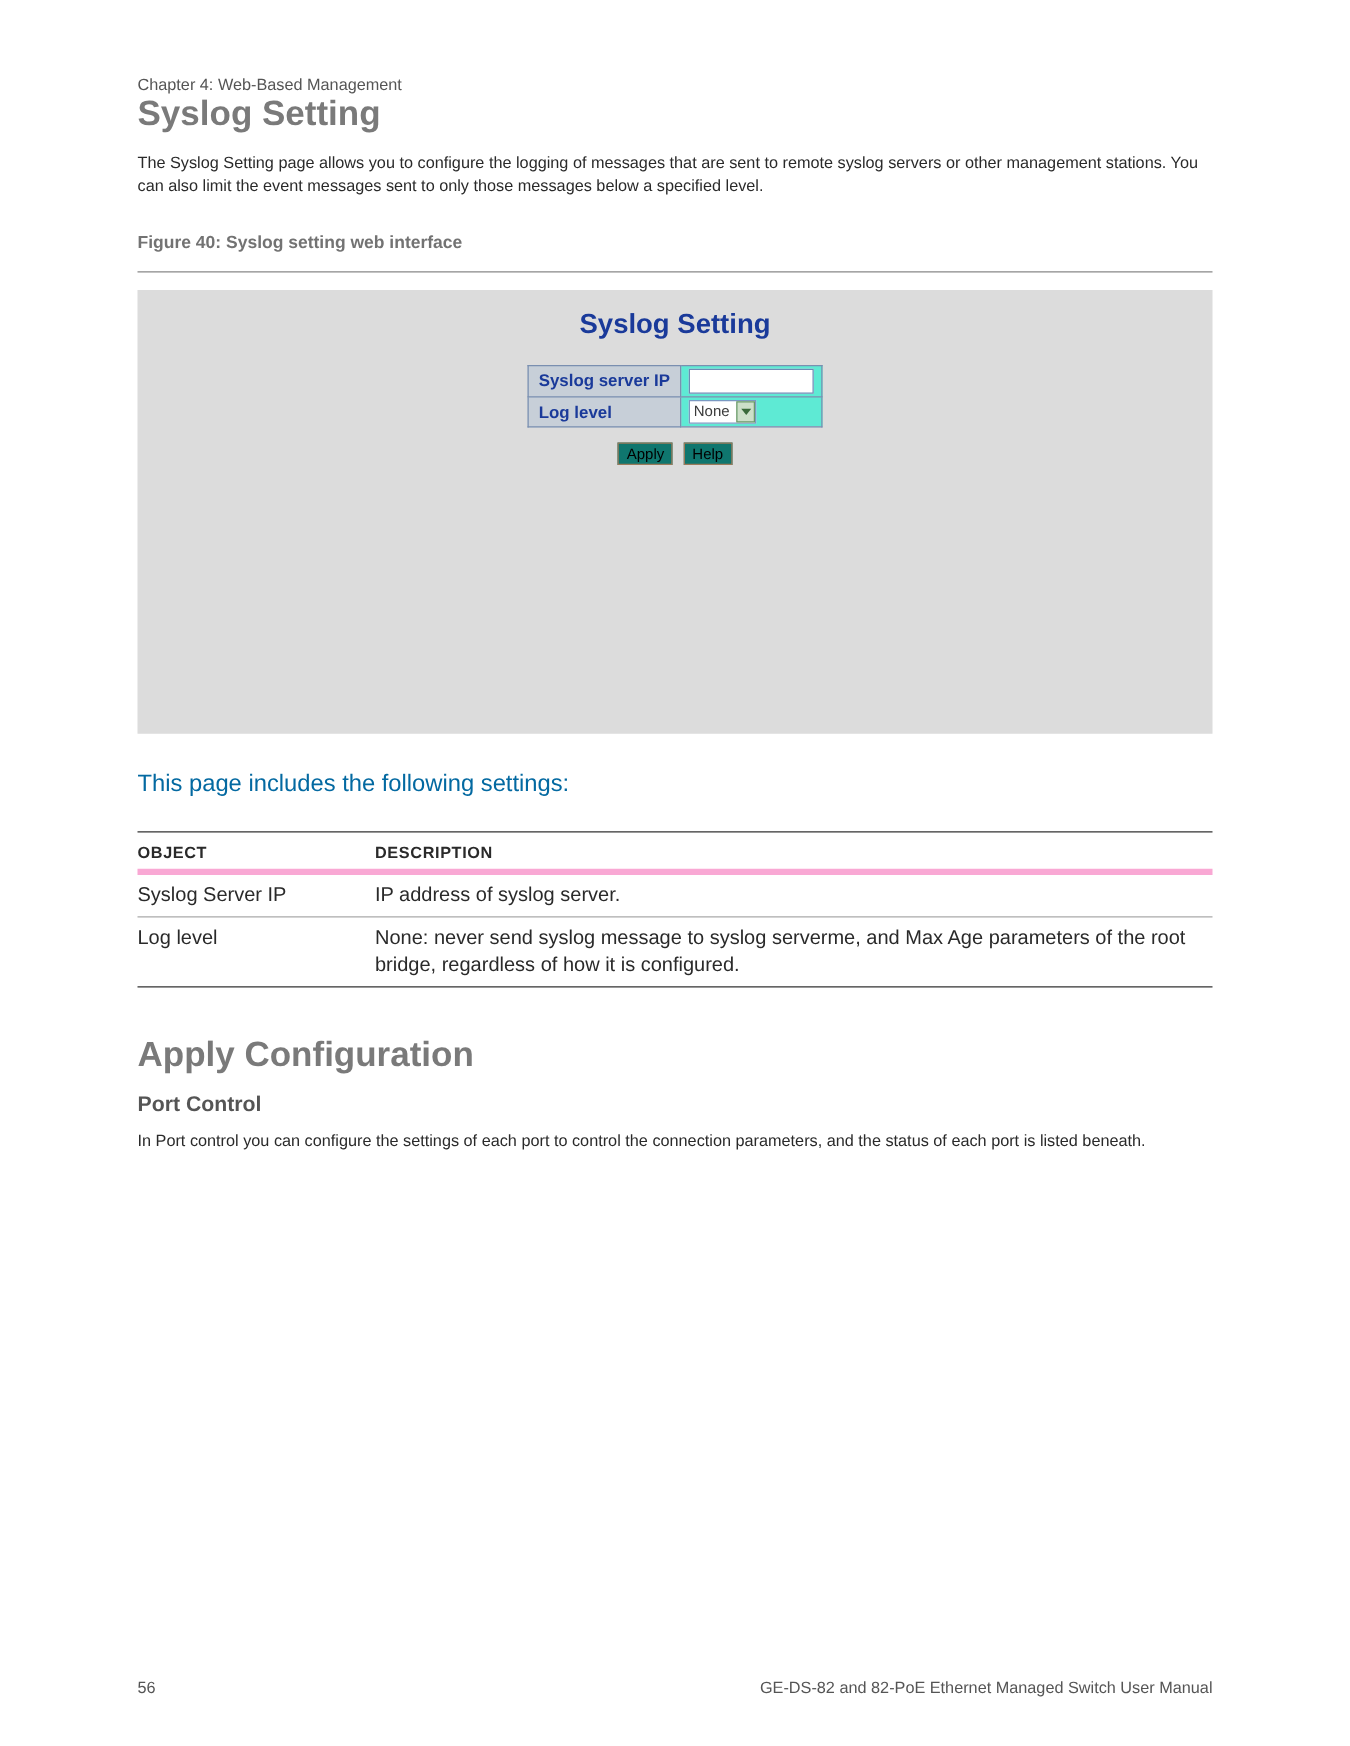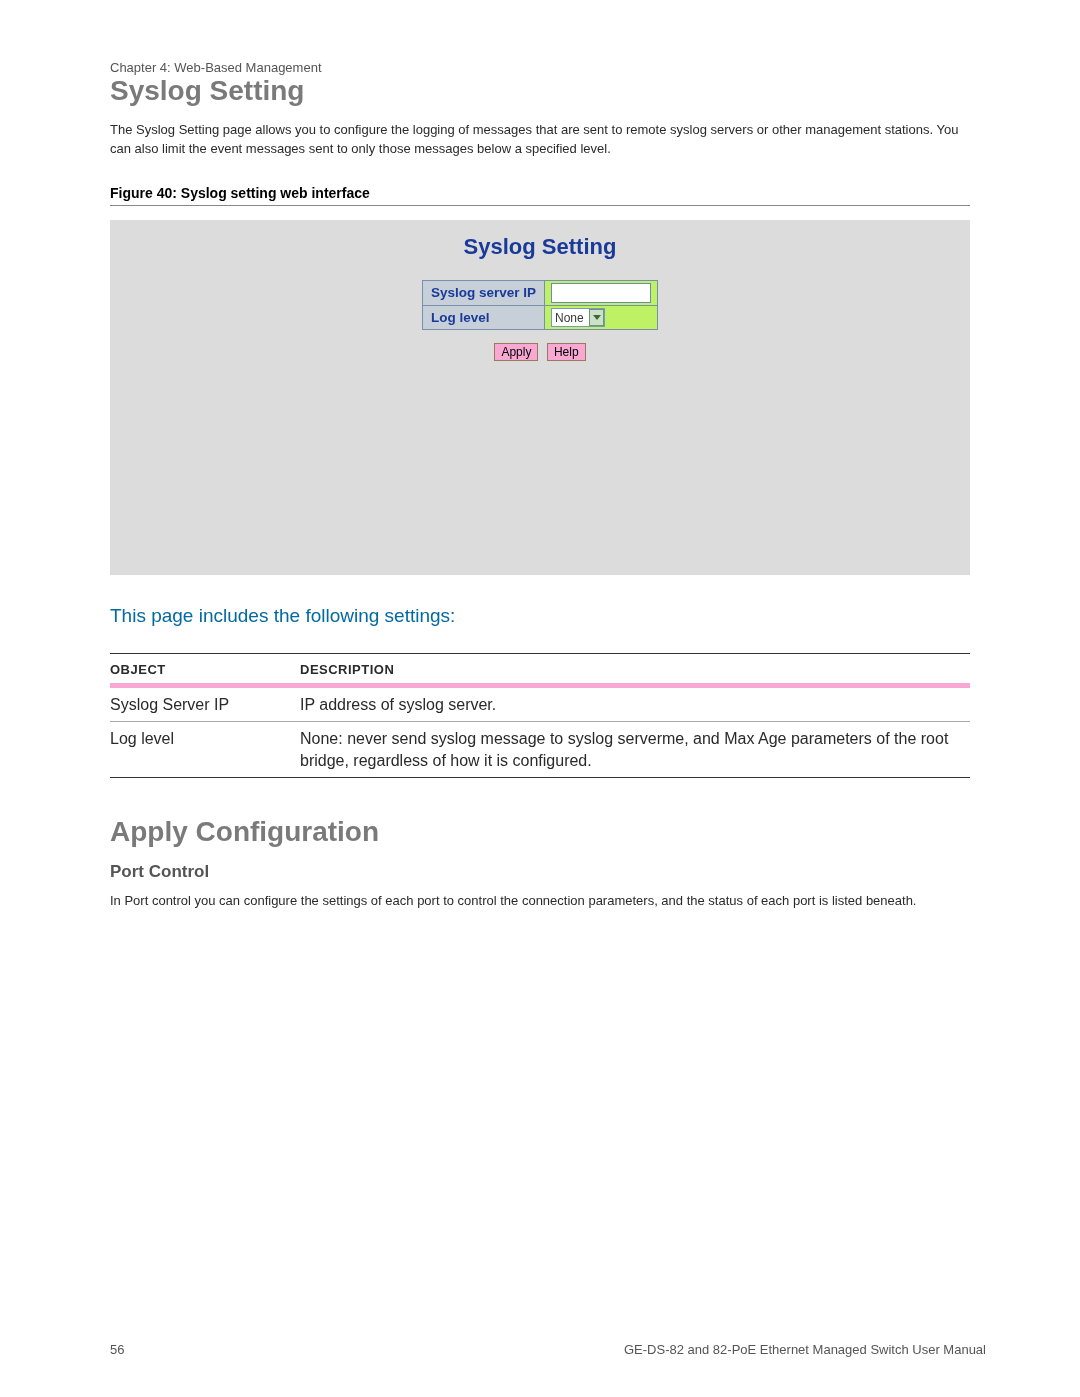--- a/index.html
+++ b/index.html
@@ -24,22 +24,22 @@
   }
   p.body {
     font-size: 13px;
     color: #2a2a2a;
     line-height: 1.45;
     margin-bottom: 26px;
   }
   .figure-caption {
     font-size: 14px;
     font-weight: 700;
-    color: #000000;
-    padding-bottom: 4px;
+    color: #737373;
+    padding-bottom: 16px;
     border-bottom: 1px solid #888;
     margin-bottom: 14px;
   }
   .figure-frame {
     background: #dcdcdc;
     width: 100%;
     height: 355px;
     padding: 14px 10px;
     margin-bottom: 30px;
   }
@@ -62,21 +62,21 @@
     font-family: Arial, sans-serif;
   }
   .iface-label {
     font-size: 13.5px;
     font-weight: 700;
     color: #1a3a9a;
     padding: 4px 8px;
     white-space: nowrap;
   }
   .iface-cell {
-    background: #bef264;
+    background: #5eead4;
     padding: 2px 6px;
     width: 110px;
   }
   .ip-input {
     width: 100px;
     height: 20px;
     border: 1px solid #6b8bb5;
     background: #fff;
     font-size: 12px;
     padding: 0 3px;
@@ -108,21 +108,21 @@
     border-top: 5px solid #3a6a3a;
   }
   .iface-buttons {
     text-align: center;
     margin-top: 12px;
   }
   .iface-btn {
     font-family: Arial, sans-serif;
     font-size: 12px;
     padding: 1px 6px;
-    background: #f9a8d4;
+    background: #0f766e;
     border: 1px solid #9a7a5a;
     margin: 0 2px;
     cursor: pointer;
   }
   .lead-text {
     font-size: 19px;
     color: #0369a1;
     margin-bottom: 26px;
   }
   .desc-table {
@@ -154,21 +154,21 @@
   h2.subsection {
     font-size: 17px;
     font-weight: 700;
     color: #555;
     margin-bottom: 10px;
   }
   .footer {
     position: absolute;
     bottom: 40px;
     left: 110px;
-    right: 94px;
+    right: 110px;
     display: flex;
     justify-content: space-between;
     font-size: 13px;
     color: #555;
   }
 </style>
 </head>
 <body>
 
 <div class="chapter-label">Chapter 4: Web-Based Management</div>

